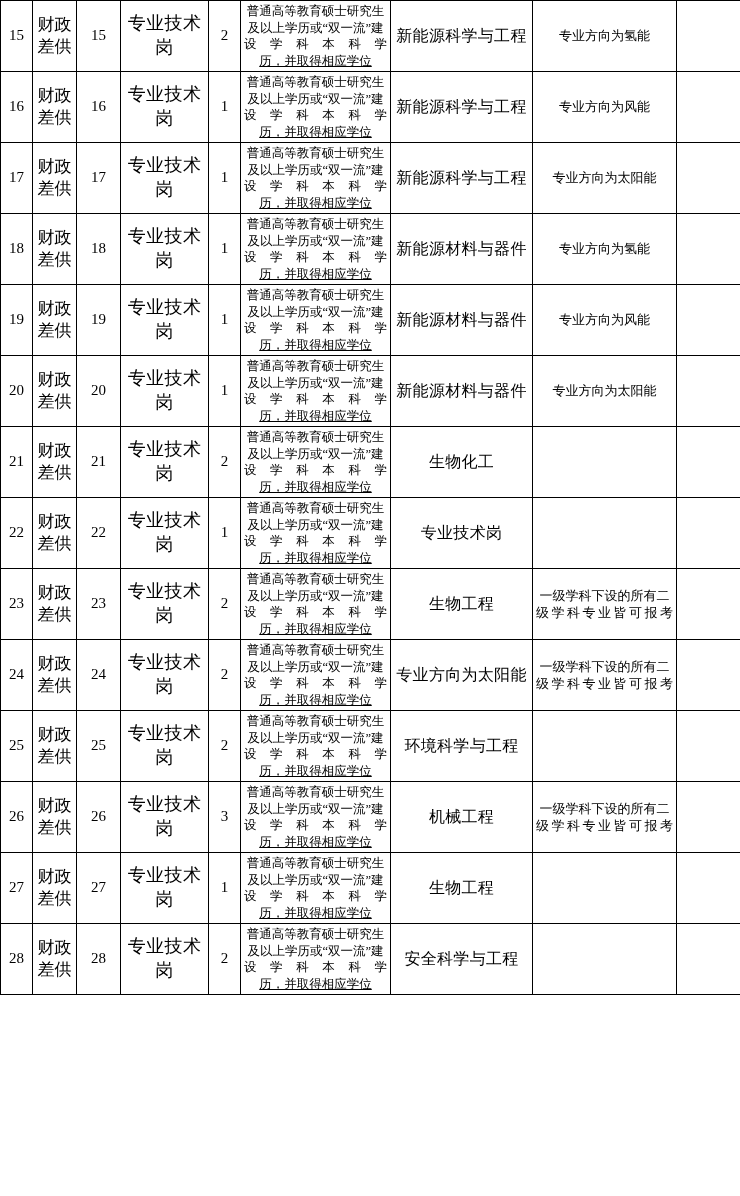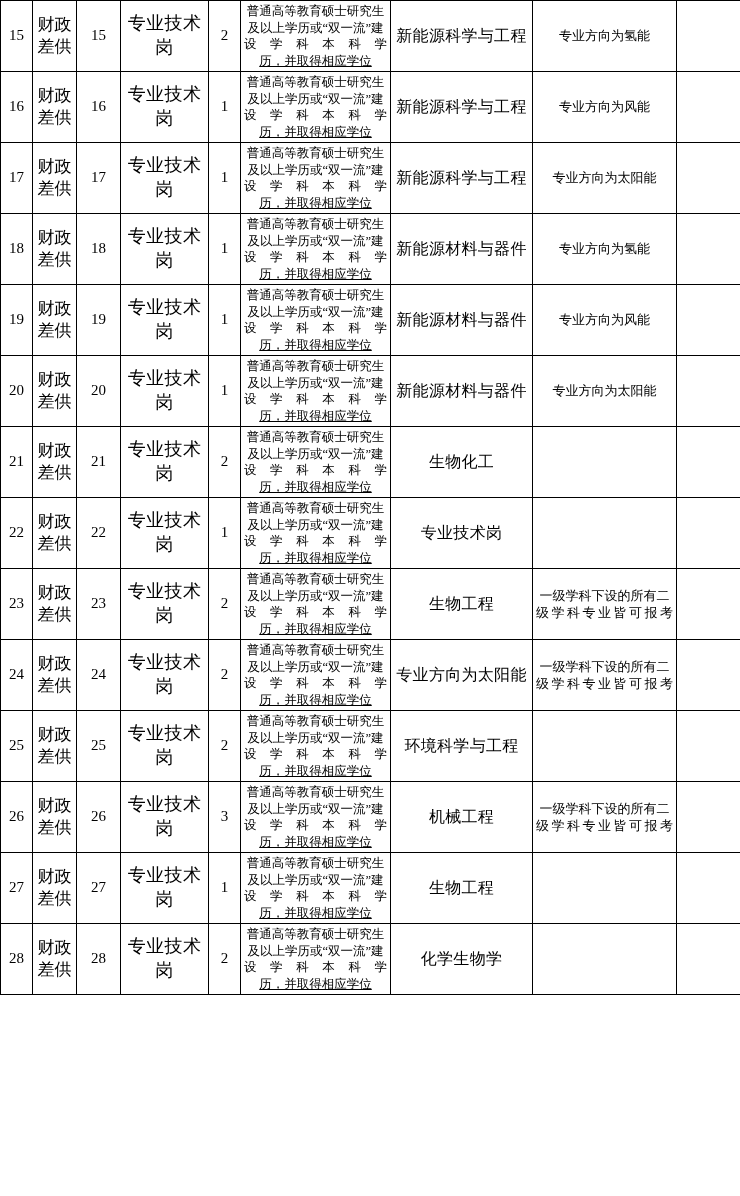--- a/index.html
+++ b/index.html
@@ -242,18 +242,18 @@
         <td class="cell-remark"></td>
         <td class="cell-tail"></td>
       </tr>
       <tr>
         <td class="cell-seq">28</td>
         <td class="cell-fund">财政<br>差供</td>
         <td class="cell-code">28</td>
         <td class="cell-post">专业技术岗</td>
         <td class="cell-num">2</td>
         <td class="cell-edu">普通高等教育硕士研究生及以上学历或“双一流”建设学科本科学<span class="last-line">历，并取得相应学位</span></td>
-        <td class="cell-major">化学生物学</td>
+        <td class="cell-major">安全科学与工程</td>
         <td class="cell-remark"></td>
         <td class="cell-tail"></td>
       </tr>
     </tbody>
 </table>
 
 </body></html>

